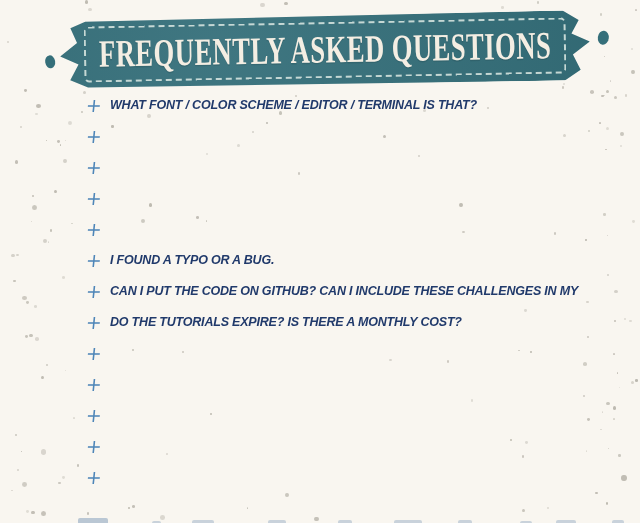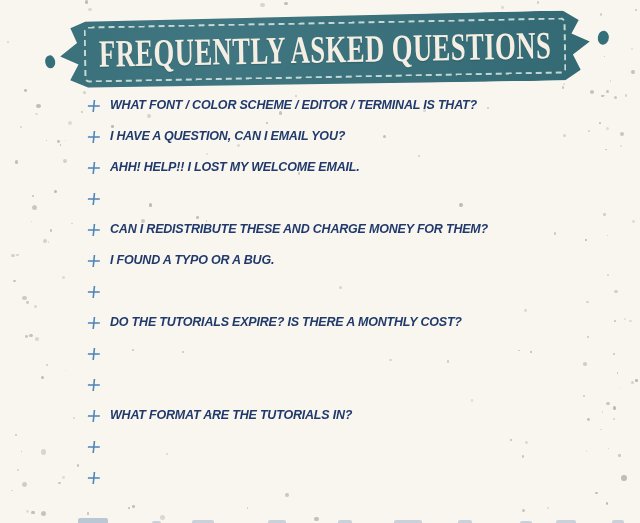--- a/index.html
+++ b/index.html
@@ -281,67 +281,56 @@
 
 <ul class="faq">
   <li class="faq-item">
     <span class="plus">+</span>
     <span class="q">
         <span class="q-line">WHAT FONT / COLOR SCHEME / EDITOR / TERMINAL IS THAT?</span>
       </span>
   </li>
   <li class="faq-item">
     <span class="plus">+</span>
-    <span class="q">
-        <span class="q-line">I HAVE A QUESTION, CAN I EMAIL YOU?</span>
-      </span>
-  </li>
-  <li class="faq-item">
-    <span class="plus">+</span>
-    <span class="q">
-        <span class="q-line">AHH! HELP!! I LOST MY WELCOME EMAIL.</span>
-      </span>
-  </li>
-  <li class="faq-item">
-    <span class="plus">+</span>
-  </li>
-  <li class="faq-item">
-    <span class="plus">+</span>
-    <span class="q">
-        <span class="q-line">CAN I REDISTRIBUTE THESE AND CHARGE MONEY FOR THEM?</span>
-      </span>
+  </li>
+  <li class="faq-item">
+    <span class="plus">+</span>
+  </li>
+  <li class="faq-item">
+    <span class="plus">+</span>
+  </li>
+  <li class="faq-item">
+    <span class="plus">+</span>
   </li>
   <li class="faq-item">
     <span class="plus">+</span>
     <span class="q">
         <span class="q-line">I FOUND A TYPO OR A BUG.</span>
       </span>
   </li>
   <li class="faq-item">
     <span class="plus">+</span>
     <span class="q">
+        <span class="q-line">CAN I PUT THE CODE ON GITHUB? CAN I INCLUDE THESE CHALLENGES IN MY</span>
       </span>
   </li>
   <li class="faq-item">
     <span class="plus">+</span>
     <span class="q">
         <span class="q-line">DO THE TUTORIALS EXPIRE? IS THERE A MONTHLY COST?</span>
       </span>
   </li>
   <li class="faq-item">
     <span class="plus">+</span>
   </li>
   <li class="faq-item">
     <span class="plus">+</span>
   </li>
   <li class="faq-item">
     <span class="plus">+</span>
-    <span class="q">
-        <span class="q-line">WHAT FORMAT ARE THE TUTORIALS IN?</span>
-      </span>
   </li>
   <li class="faq-item">
     <span class="plus">+</span>
   </li>
   <li class="faq-item">
     <span class="plus">+</span>
   </li>
 </ul>
 
 <div class="cutoff">

